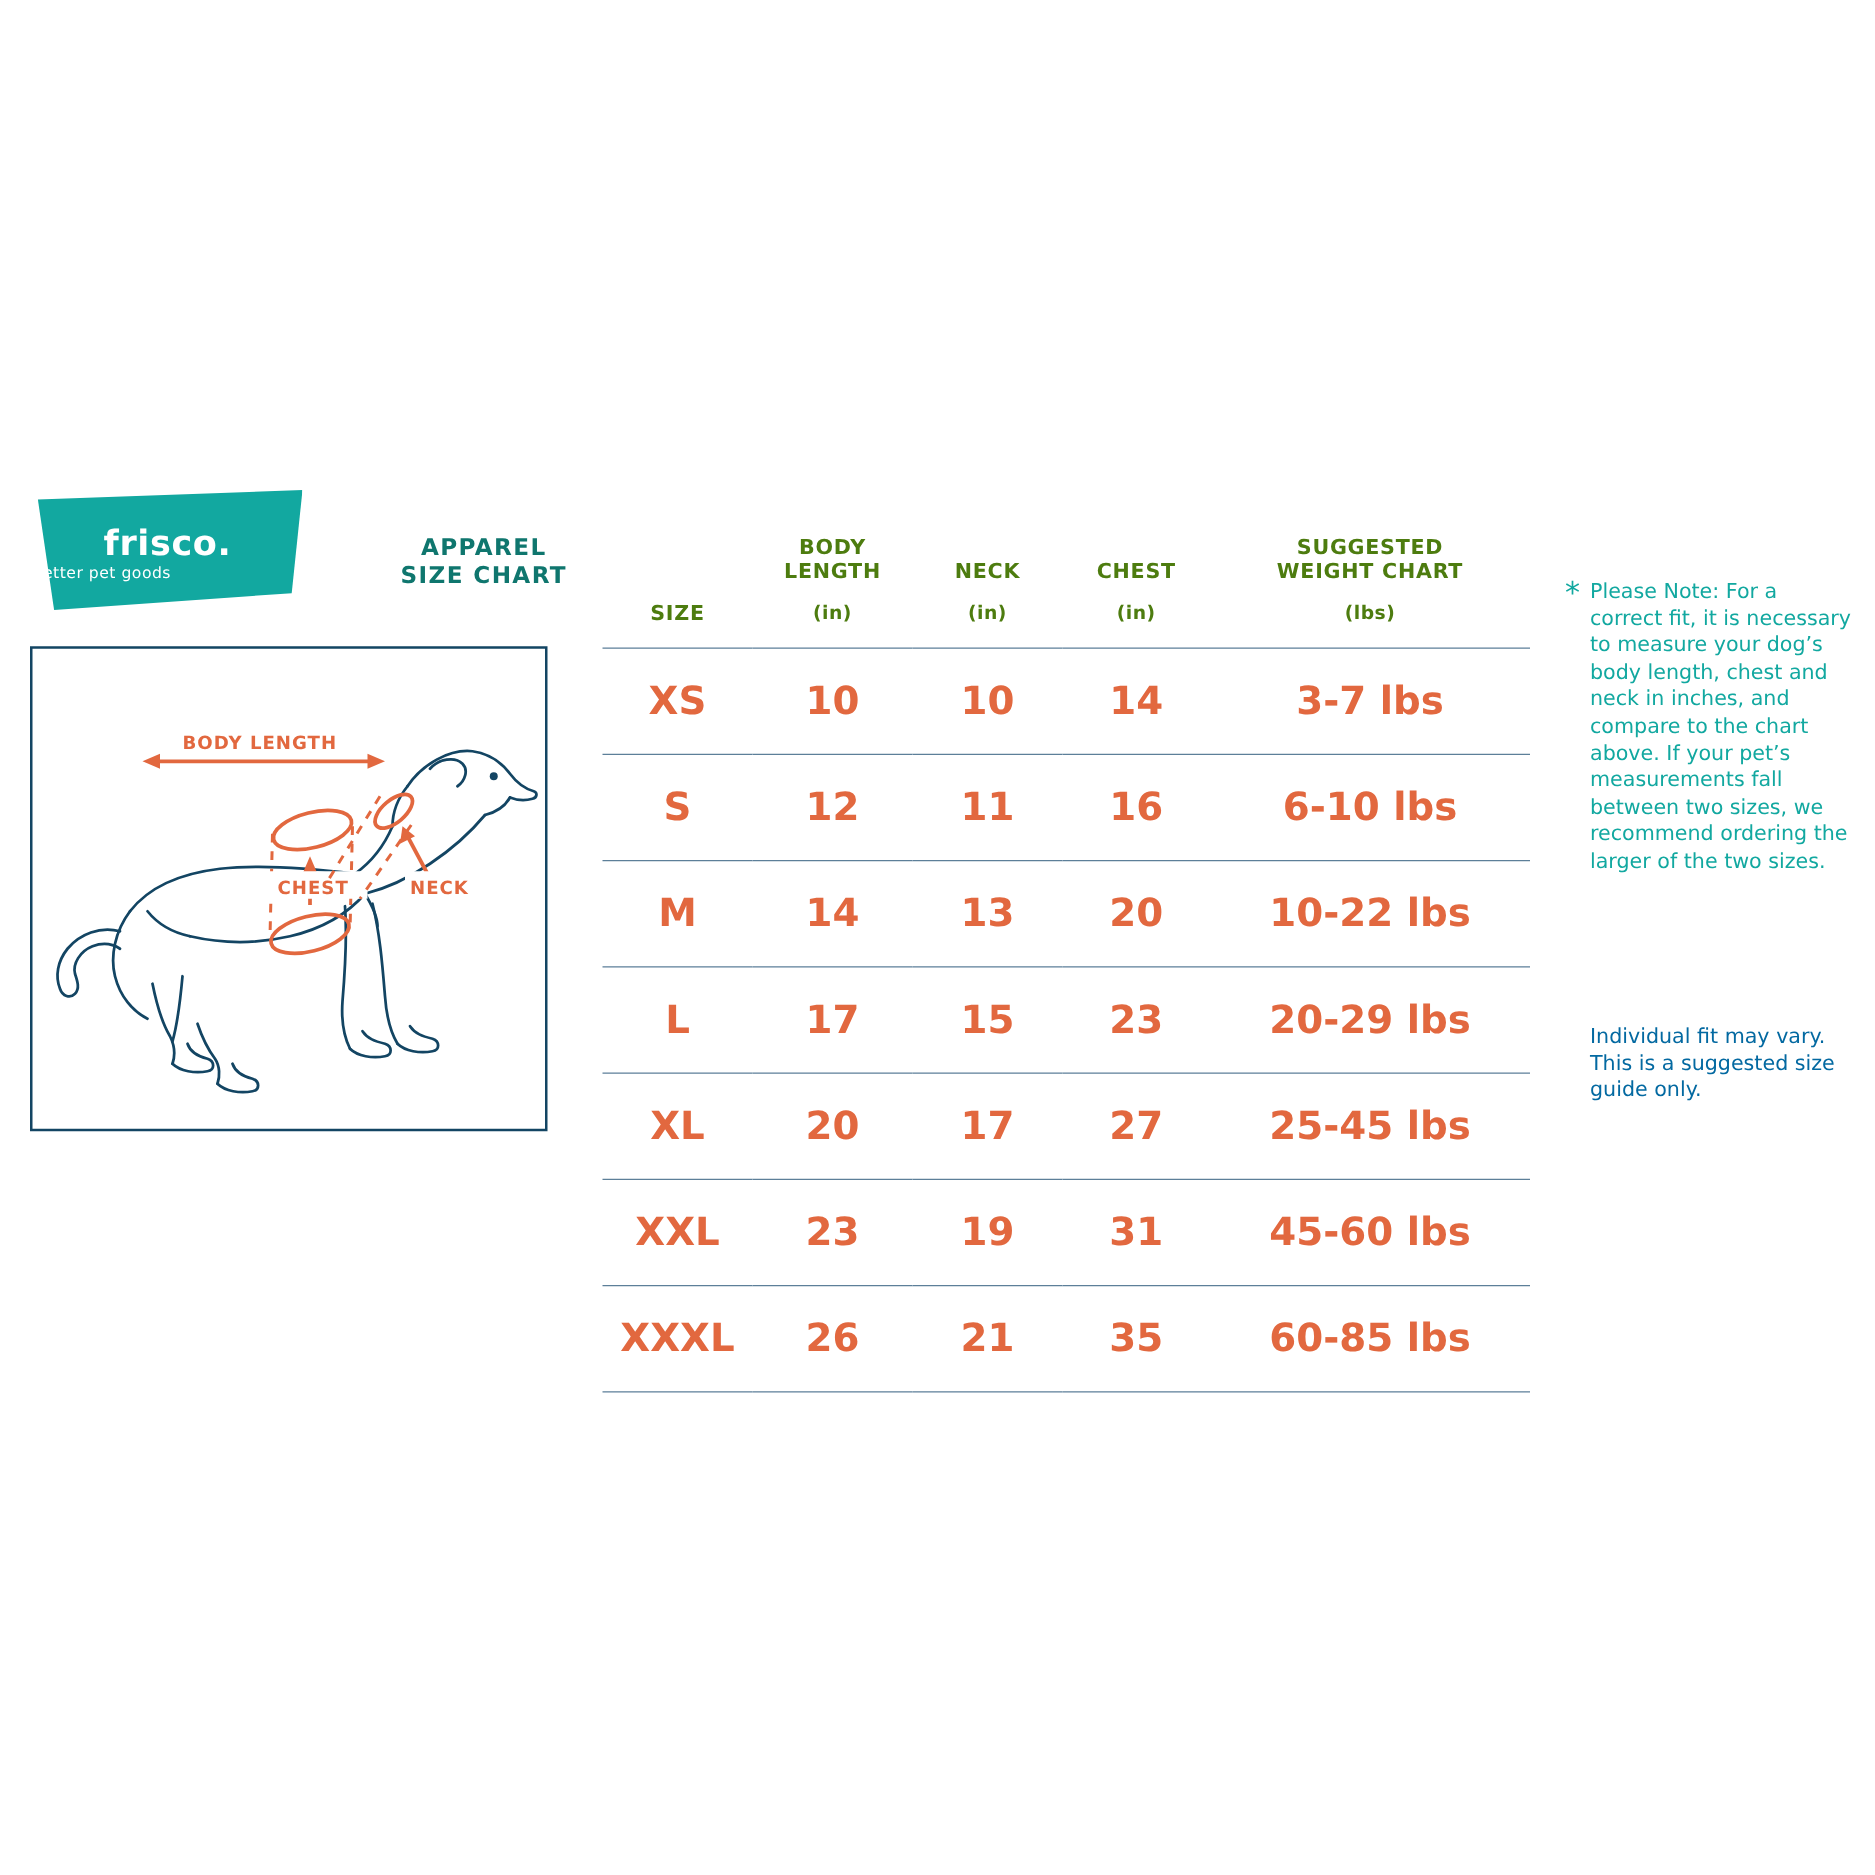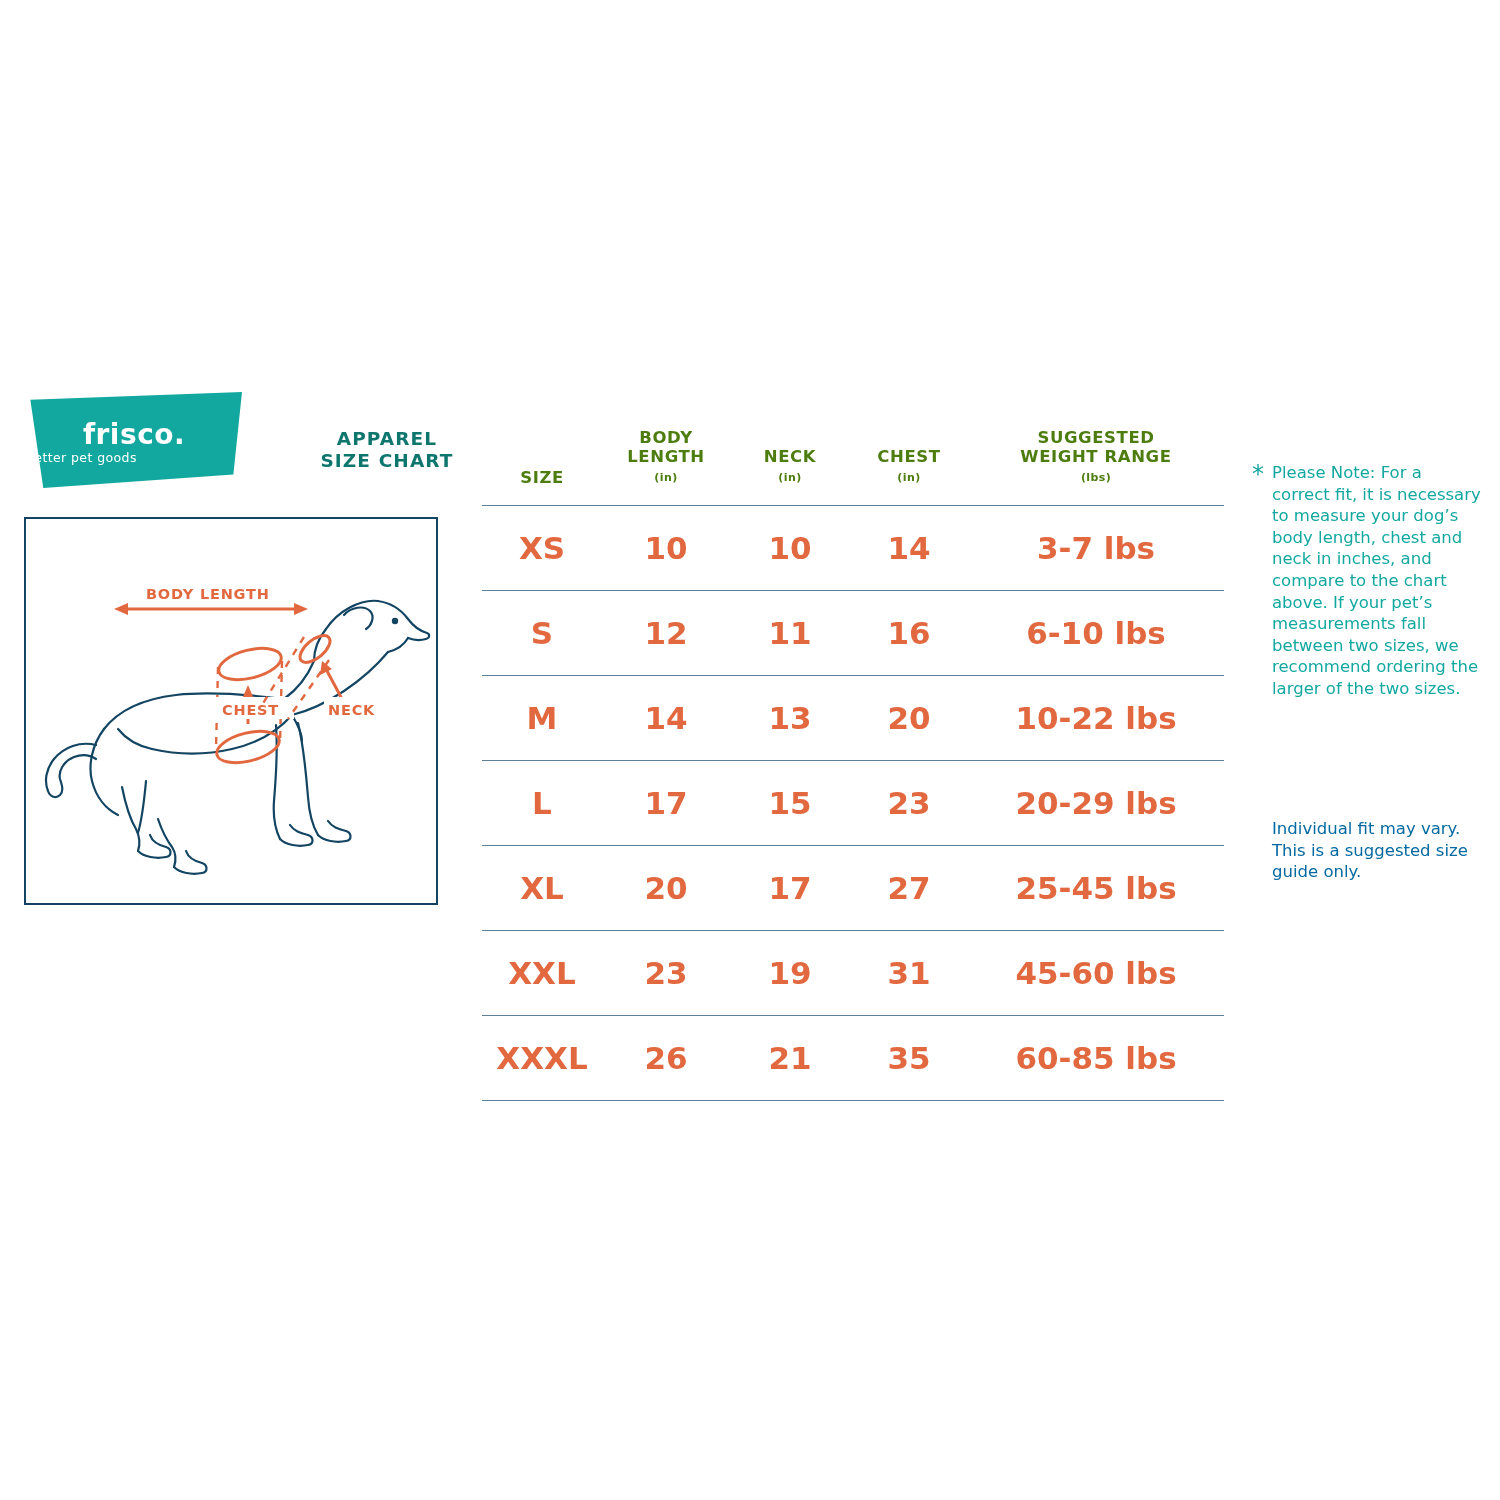--- a/index.html
+++ b/index.html
@@ -101,24 +101,25 @@
     font-size: 16.5px;
     font-weight: bold;
     line-height: 19px;
     letter-spacing: 0.6px;
     vertical-align: bottom;
     padding: 0 0 18px 0;
     text-align: center;
   }
   table.size-table th .unit {
     display: block;
-    font-size: 11px;
+    font-size: 15px;
     font-weight: bold;
     letter-spacing: 0.4px;
     padding-top: 2px;
+    margin-top: 13px;
   }
   table.size-table tbody td {
     border-top: 1.6px solid #5c7f99;
     height: 82px;
     text-align: center;
     color: #e2683f;
     font-size: 31px;
     font-weight: bold;
     font-family: "DejaVu Sans", sans-serif;
   }
@@ -283,21 +284,21 @@
           <th>
             <span>NECK</span>
             <span class="unit">(in)</span>
           </th>
           <th>
             <span>CHEST</span>
             <span class="unit">(in)</span>
           </th>
           <th>
             <span>SUGGESTED</span><br>
-            <span>WEIGHT RANGE</span>
+            <span>WEIGHT CHART</span>
             <span class="unit">(lbs)</span>
           </th>
         </tr>
       </thead>
       <tbody>
         <tr>
           <td>XS</td>
           <td>10</td>
           <td>10</td>
           <td>14</td>

